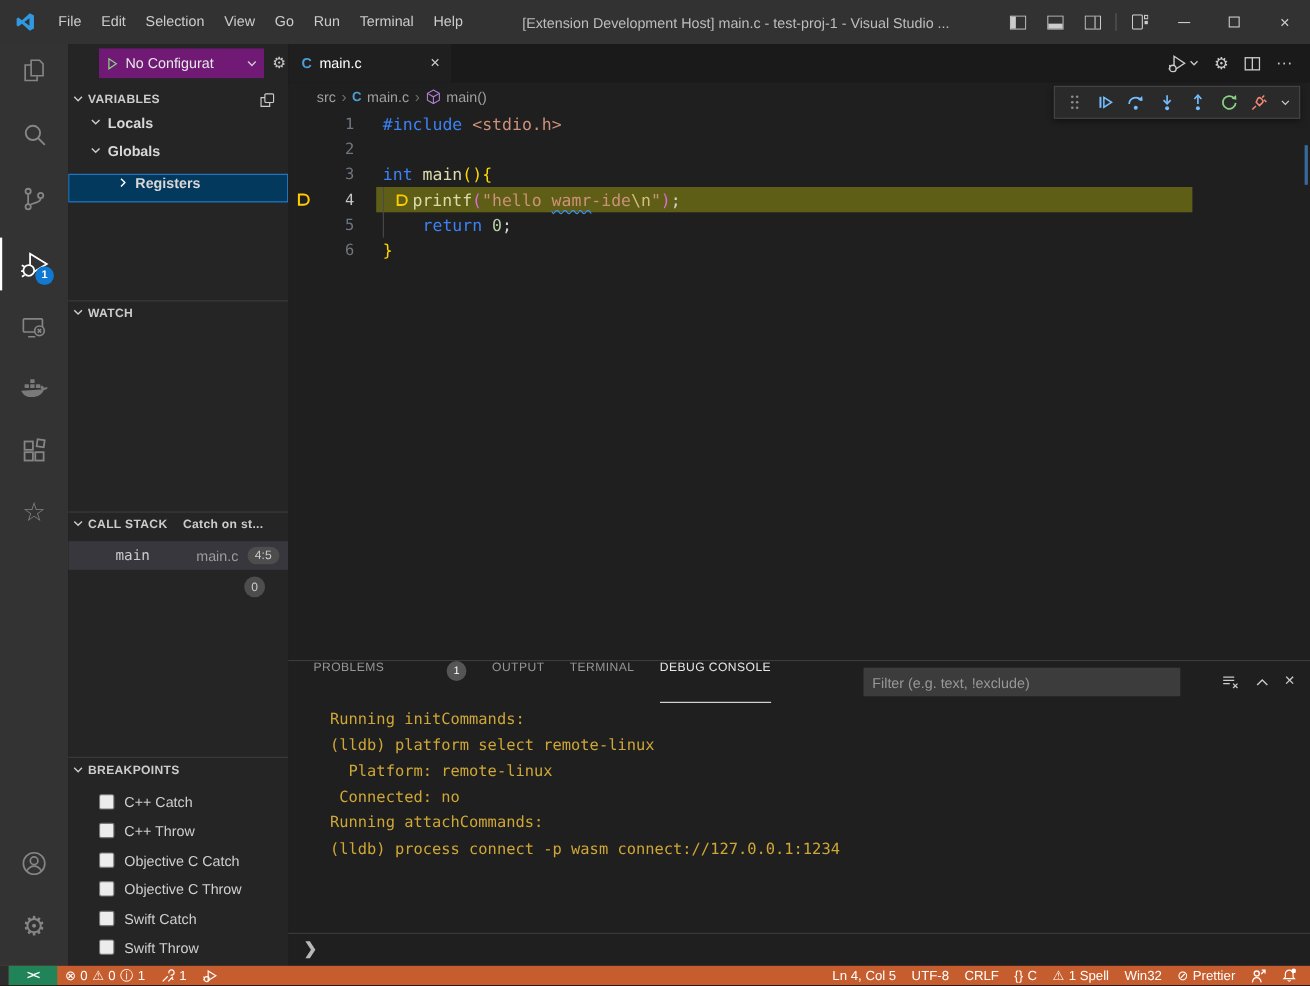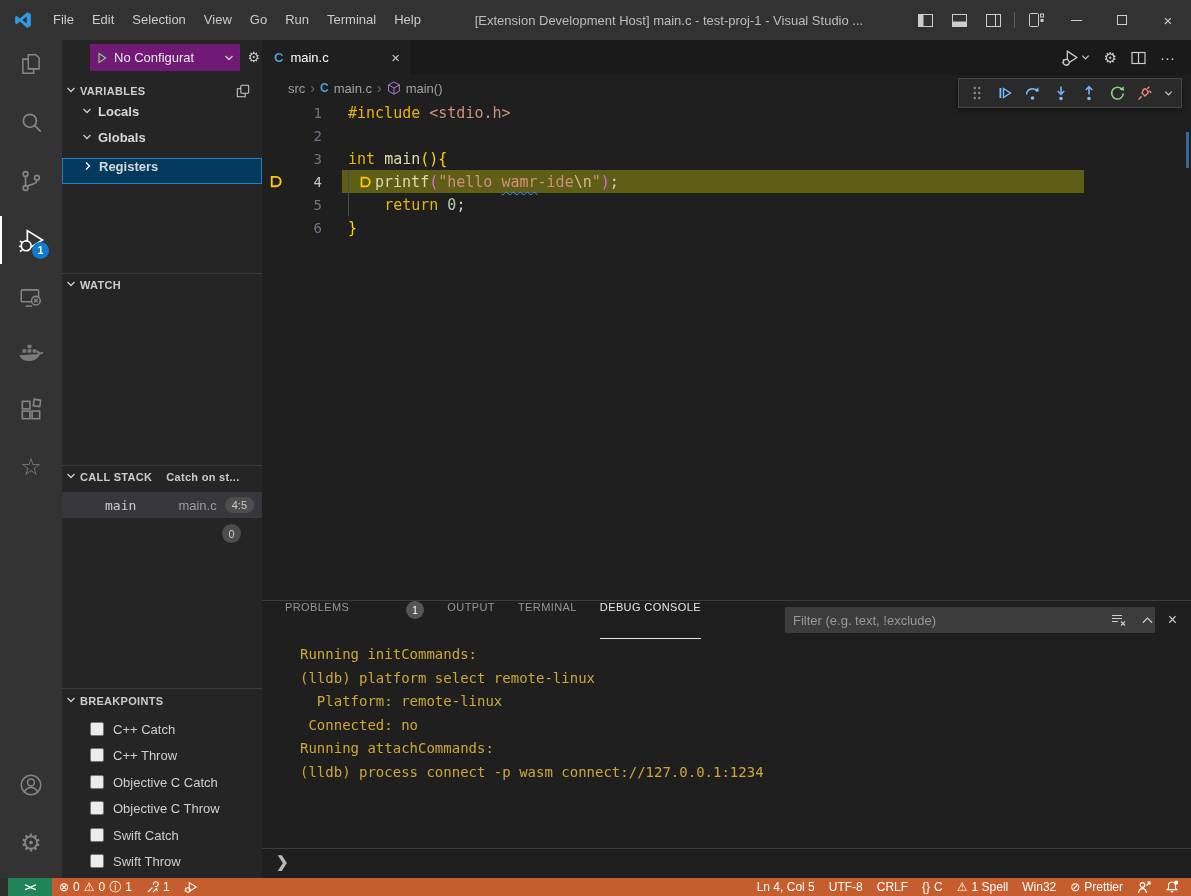--- a/index.html
+++ b/index.html
@@ -36,21 +36,21 @@
             display:flex; align-items:center; padding:0 6px; }
   .cfg-label { flex:1; font-size:13px; color:#e8e8e8; white-space:nowrap; overflow:hidden; margin-left:6px; }
   .sb-gear { position:absolute; right:2px; top:9px; font-size:14px; color:#c5c5c5; }
   .section-hd { position:absolute; left:0; right:0; height:22px; display:flex; align-items:center;
                 font-size:11px; font-weight:bold; color:#cccccc; letter-spacing:.3px; }
   .section-hd .chev { margin:0 4px 0 4px; }
   .sec-divider { position:absolute; left:0; right:0; height:1px; background:#3c3c3c; }
   .tree-row { position:absolute; left:0; right:0; height:26px; display:flex; align-items:flex-start;
               font-size:13px; font-weight:bold; color:#d8d8d8; }
   .tree-row .chev { margin:0 6px 0 20px; }
-  .tree-row.selected { background:#04395e; border:1px solid #2a7cc4; }
+  .tree-row.selected { background:#04395e; border:1px solid #2a7cc4;padding-left:24px; }
   .cs-row { position:absolute; left:0; right:0; height:26px; background:#37373d; display:flex; align-items:center;
             font-size:13px; }
   .cs-fn { font-family:"DejaVu Sans Mono",monospace; color:#cccccc; margin-left:43px; }
   .cs-file { color:#9d9d9d; margin-left:auto; }
   .cs-pill { background:#4d4d4d; color:#cccccc; font-size:11px; border-radius:9px; padding:2px 7px; margin:0 8px 0 8px; }
   .badge-circ { position:absolute; width:19px; height:19px; border-radius:50%; background:#4d4d4d;
                 color:#cccccc; font-size:11px; display:flex; align-items:center; justify-content:center; }
   .bp-row { position:absolute; left:0; right:0; height:26px; display:flex; align-items:center; font-size:13px; color:#cfcfcf; }
   .bp-check { width:14px; height:14px; background:#ececec; border:1px solid #777; border-radius:2px; margin:0 9px 0 28px; }
 
@@ -69,42 +69,42 @@
                  font-size:13px; color:#a0a0a0; padding-left:26px; gap:5px; }
   .bc-sep { color:#6e6e6e; font-size:14px; }
 
   .code { position:absolute; top:61px; left:0; right:0; font-family:"DejaVu Sans Mono",monospace; font-size:15px; }
   .cline { position:relative; height:23px; display:flex; align-items:center; }
   .gutter { width:86px; display:flex; align-items:center; height:23px; }
   .glyph-margin { width:26px; display:flex; justify-content:center; }
   .lnum { width:34px; text-align:right; color:#6e7681; font-size:14px; }
   .lnum.active { color:#c6c6c6; }
   .ct { white-space:pre; }
-  .tk-kw{color:#eab308} .tk-str{color:#ce9178} .tk-esc{color:#d7ba7d} .tk-fn{color:#dcdcaa}
+  .tk-kw{color:#3b82f6} .tk-str{color:#ce9178} .tk-esc{color:#d7ba7d} .tk-fn{color:#dcdcaa}
   .tk-num{color:#b5cea8} .tk-b1{color:#ffd700} .tk-b2{color:#d670d6} .tk-def{color:#d4d4d4}
   .tk-spell{ text-decoration:underline wavy #3794ff; text-decoration-thickness:1px; text-underline-offset:4px; }
   .cur-line-bg { position:absolute; left:80px; top:0; width:742px; height:23px; background:#5e5e17; }
   .indent-guide { position:absolute; left:86px; top:130px; width:1px; height:46px; background:#4a4a4a; }
   .inline-arrow { margin:0 3px 0 10px; }
   .overview-mark { position:absolute; right:2px; top:92px; width:3px; height:36px; background:#37699c; }
 
   .dbg-toolbar { position:absolute; left:696px; top:38px; width:224px; height:30px; background:#2a2a2b;
                  border:1px solid #454545; box-shadow:0 2px 6px rgba(0,0,0,.45);
                  display:flex; align-items:center; gap:9px; padding:0 8px; }
   .dbg-btn { display:flex; align-items:center; justify-content:center; width:20px; height:20px; }
 
   
   .panel { position:absolute; top:600px; left:262px; right:0; bottom:18px; background:#1f1f1f; border-top:1px solid #3c3c3c; }
   .panel-hd { position:absolute; top:0; left:0; right:0; height:38px; display:flex; align-items:center; }
   .ptab { font-size:11px; letter-spacing:.4px; color:#969696; margin-left:23px; display:flex; 
           height:38px;gap:48px; }
   .ptab.active { color:#e7e7e7; border-bottom:1px solid #e7e7e7; }
   .ptab-badge { width:18px; height:18px; border-radius:50%; background:#555; color:#fff; font-size:10px;
                 display:flex; align-items:center; justify-content:center; margin-left:9px; }
-  .filter-box { position:absolute; left:523px; top:6px; width:370px; height:26px; background:#3c3c3c; border:none;
+  .filter-box { position:absolute; left:523px; top:6px; width:288px; height:26px; background:#3c3c3c; border:none;
                 color:#cccccc; font-size:13px; padding:0 8px; font-family:"Liberation Sans",sans-serif; }
   .filter-box::placeholder { color:#989898; }
   .panel-icons { position:absolute; right:14px; top:0; height:38px; display:flex; align-items:center; gap:14px; }
   .console { position:absolute; top:42px; left:38px; right:10px; font-family:"DejaVu Sans Mono",monospace;
              font-size:14px; line-height:23.5px; color:#cfa735; }
   .console div { white-space:pre; }
   .repl-sep { position:absolute; left:0; right:0; top:247px; height:1px; background:#3c3c3c; }
   .repl-row { position:absolute; left:14px; top:252px; color:#b8b8b8; font-size:15px; font-weight:bold; }
 
   

